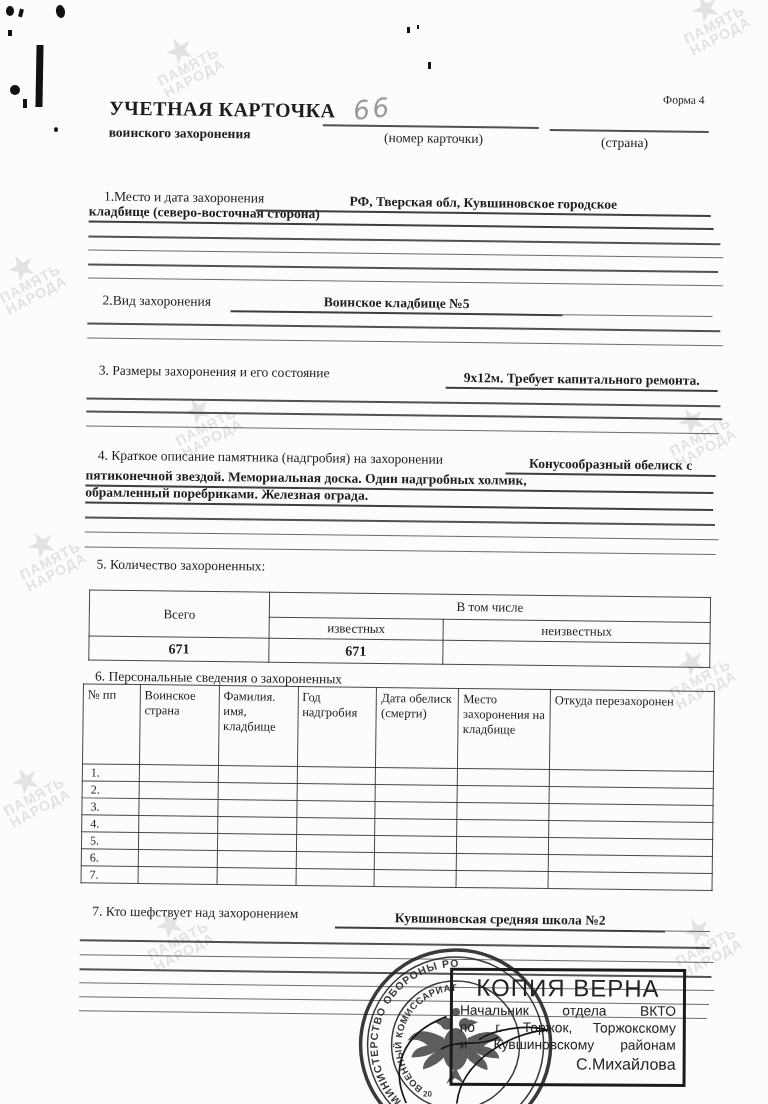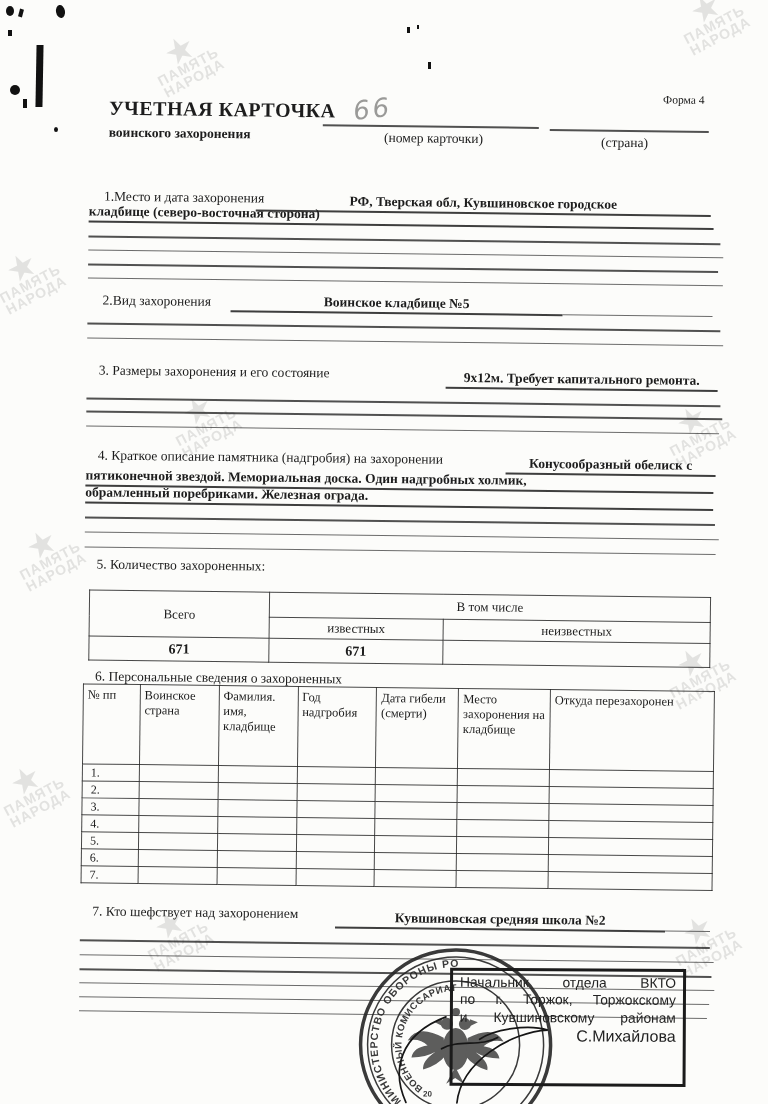--- a/index.html
+++ b/index.html
@@ -192,21 +192,21 @@
         <col style="width:13%">
           <col style="width:14.5%">
           <col style="width:26%">
       </colgroup>
       <thead>
         <tr style="height:80px">
           <th>№ пп</th>
           <th>Воинское страна</th>
           <th>Фамилия. имя, кладбище</th>
           <th>Год надгробия</th>
-          <th>Дата гибели (смерти)</th>
+          <th>Дата обелиск (смерти)</th>
           <th>Место захоронения на кладбище</th>
           <th>Откуда перезахоронен</th>
         </tr>
       </thead>
       <tbody>
         <tr>
             <td style="padding-left:8px">1.</td>
             <td></td>
             <td></td>
             <td></td>
@@ -305,20 +305,21 @@
         <path d="M114 81 L122 77 L114 74 Z"></path>
         <circle cx="100" cy="67" r="4"></circle>
         <path d="M88 93 Q62 79 52 96 Q64 93 72 101 Q58 103 56 113 Q70 113 80 107 Q66 117 68 125 Q82 121 90 111 Z"></path>
         <path d="M112 93 Q138 79 148 96 Q136 93 128 101 Q142 103 144 113 Q130 113 120 107 Q134 117 132 125 Q118 121 110 111 Z"></path>
         <path d="M100 122 L91 139 L100 133 L109 139 Z"></path>
       </g>
       <text x="68" y="152" font-family="Liberation Sans, sans-serif" font-size="8" font-weight="bold" fill="#262626">20</text>
     </svg>
 
     <div class="copy-stamp">
+      <div class="copy-title">КОПИЯ ВЕРНА</div>
       <div class="copy-line">Начальник отдела ВКТО</div>
       <div class="copy-line">по г. Торжок, Торжокскому</div>
       <div class="copy-line">и Кувшиновскому районам</div>
       <div class="copy-name">С.Михайлова</div>
     </div>
 
     <svg class="sig" width="230" height="118" viewBox="0 0 230 118">
       <g fill="none" stroke="#161616" stroke-width="1.7" stroke-linecap="round">
         <path d="M45 116 C30 84 38 48 84 30"></path>
         <path d="M96 116 C100 74 150 44 186 42 C166 36 132 42 118 52"></path>

